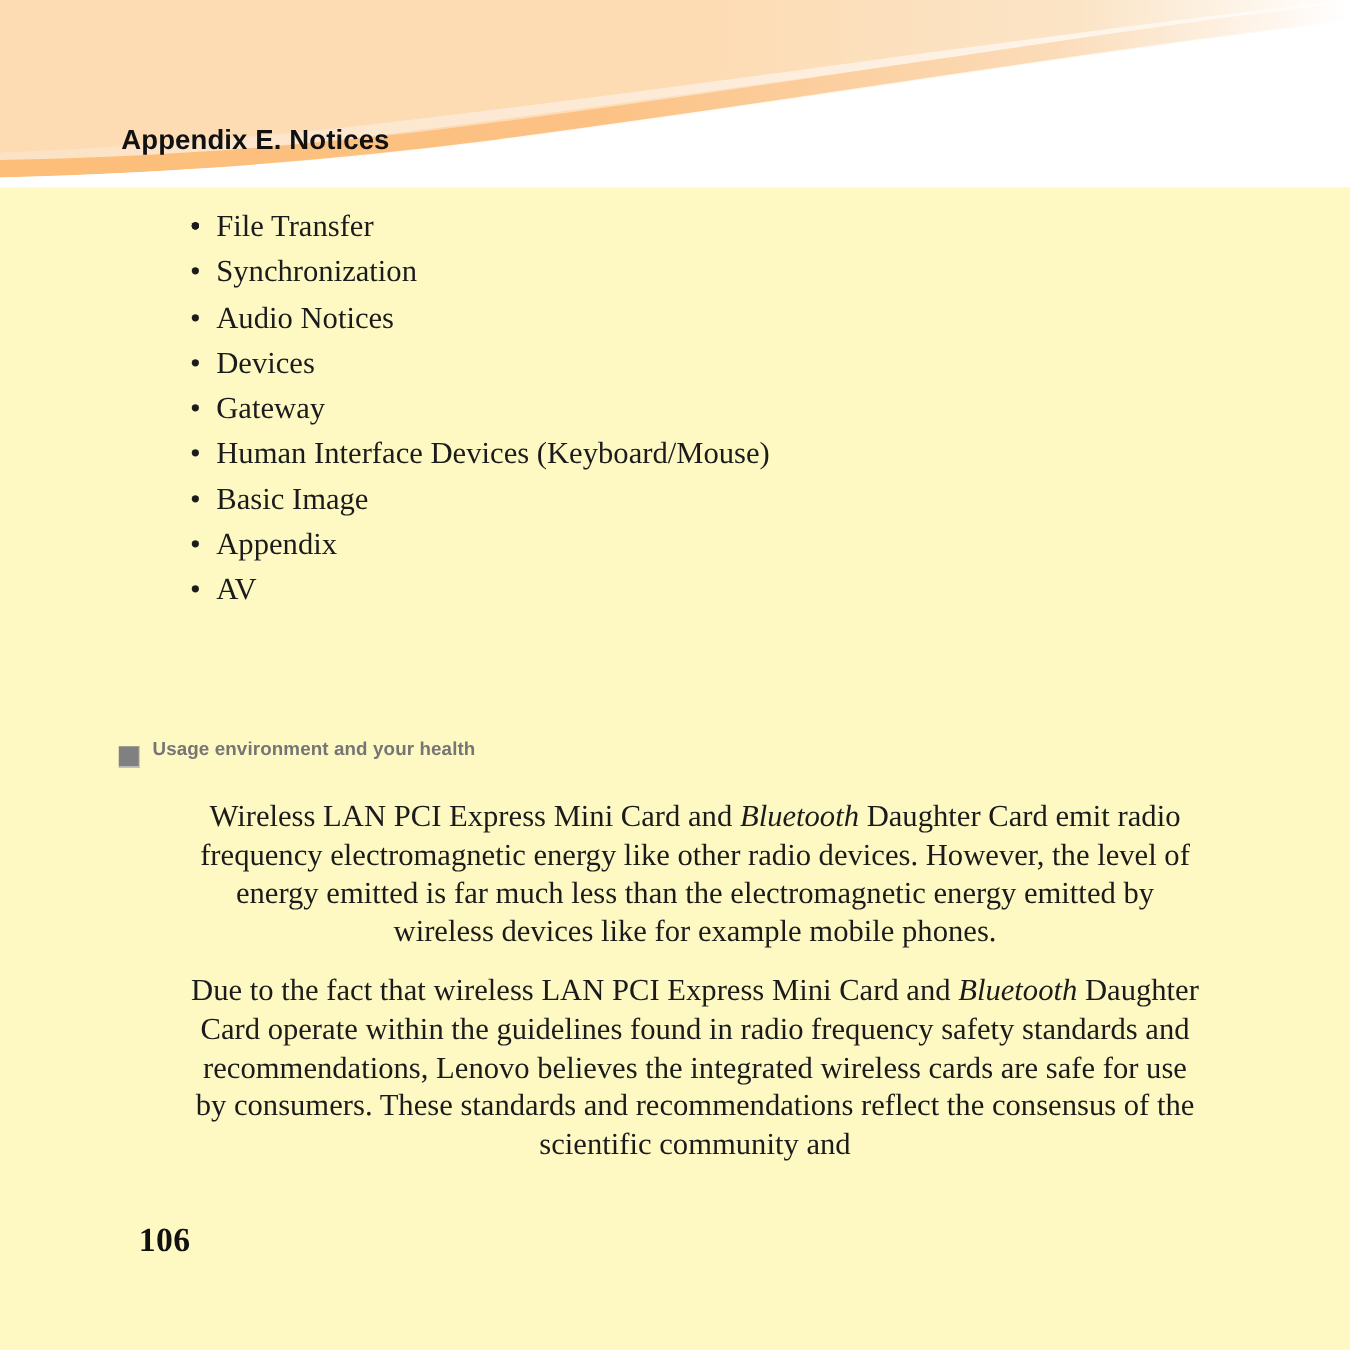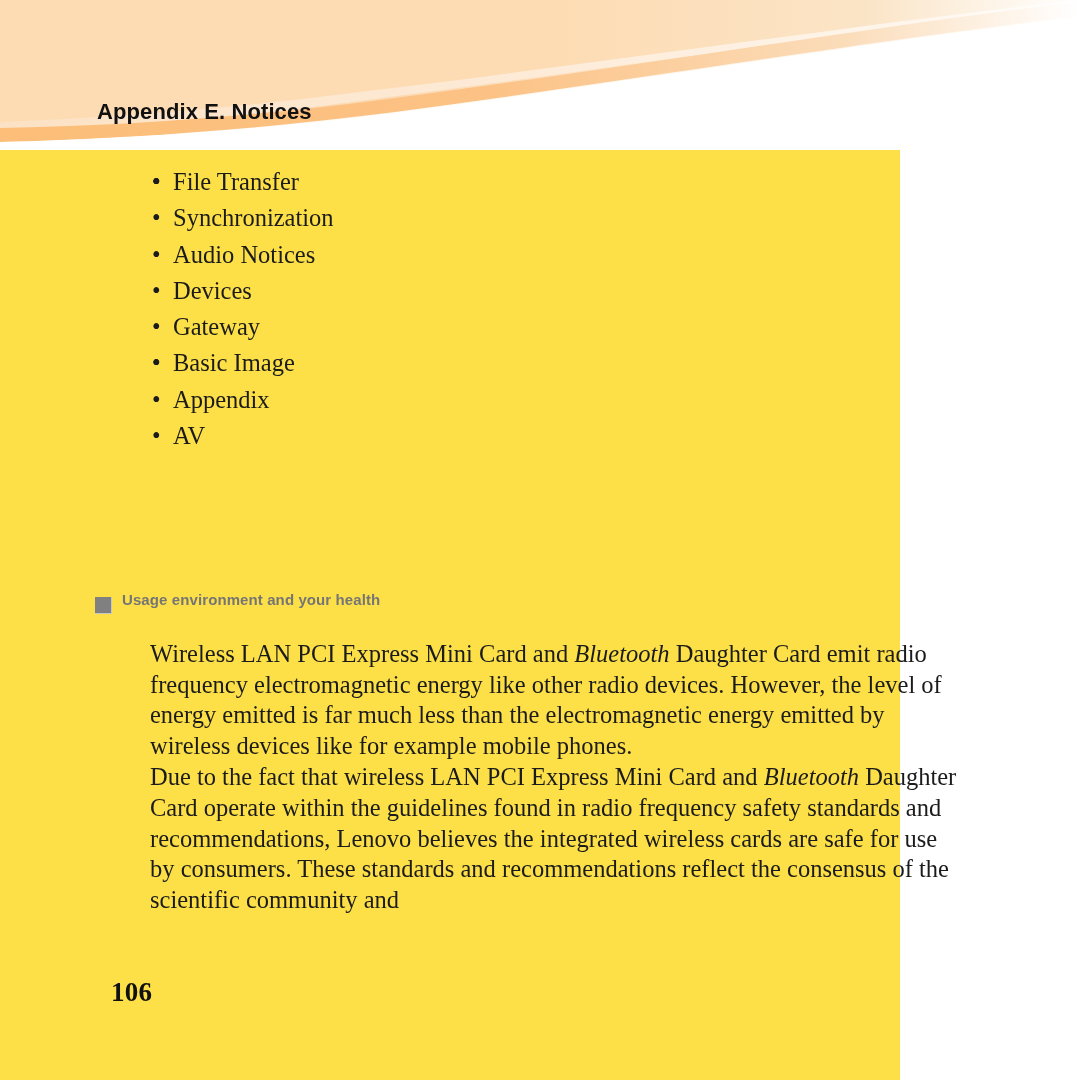--- a/index.html
+++ b/index.html
@@ -11,23 +11,23 @@
     height: 1080px;
     background: #ffffff;
     font-family: "Liberation Serif", serif;
     overflow: hidden;
     position: relative;
   }
 
   
   .page {
     position: relative;
-    width: 900px;
+    width: 1080px;
     height: 1080px;
-    background: #fde047;
+    background: #fef9c3;
   }
 
   
   .page-header {
     position: absolute;
     left: 0;
     top: 0;
     width: 1080px;
     height: 150px;
     overflow: hidden;
@@ -129,24 +129,24 @@
     left: 150px;
     top: 489px;
     width: 812px;
   }
   .body-copy p {
     margin: 0;
     font-family: "Liberation Serif", serif;
     font-size: 24.5px;
     line-height: 30.6px;
     color: #1b1b1b;
-    text-align: left;
+    text-align: center;
   }
   .body-copy p.para-second {
-    margin-top: 1px;
+    margin-top: 17px;
   }
   .body-copy em {
     font-style: italic;
   }
 
   
   .page-number {
     position: absolute;
     left: 95px;
     top: 977px;
@@ -246,20 +246,21 @@
       <li>
         <span class="bullet-dot">•</span>
         <span>Devices</span>
       </li>
       <li>
         <span class="bullet-dot">•</span>
         <span>Gateway</span>
       </li>
       <li>
         <span class="bullet-dot">•</span>
+        <span>Human Interface Devices (Keyboard/Mouse)</span>
       </li>
       <li>
         <span class="bullet-dot">•</span>
         <span>Basic Image</span>
       </li>
       <li>
         <span class="bullet-dot">•</span>
         <span>Appendix</span>
       </li>
       <li>

